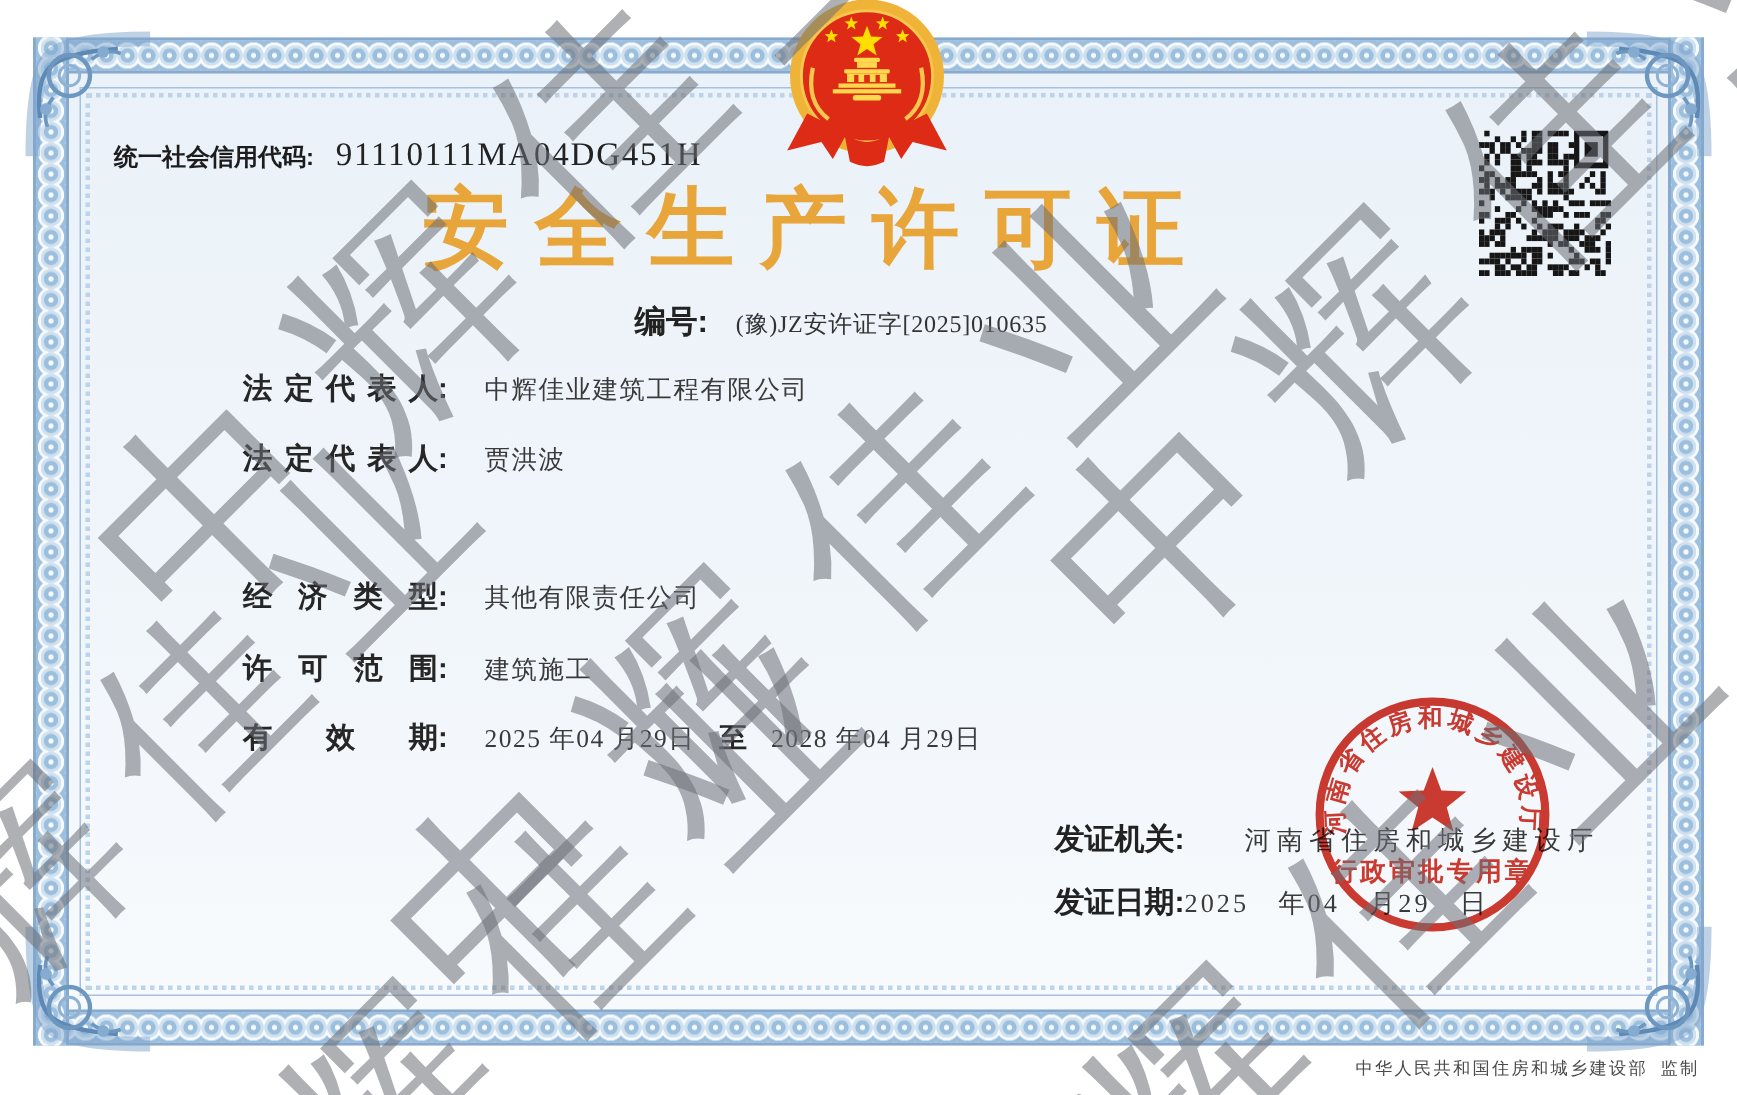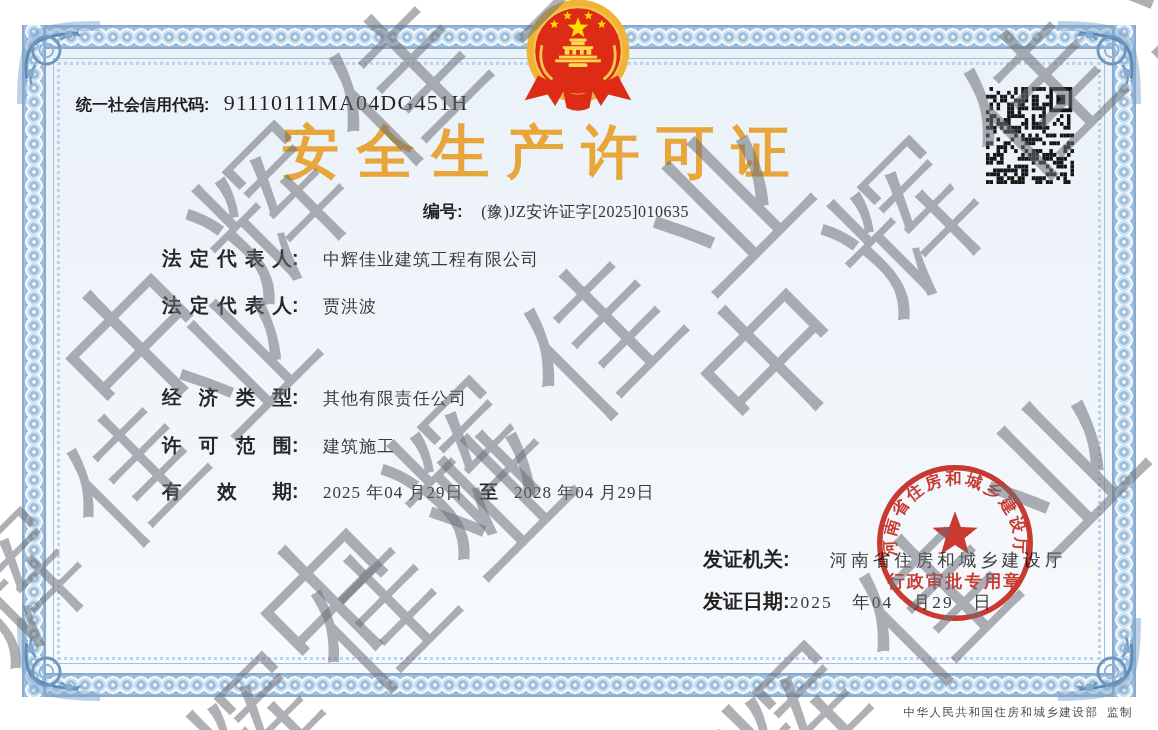--- a/index.html
+++ b/index.html
@@ -37,21 +37,21 @@
   .cc-label{font-weight:700;font-size:16px;color:#1c1c1c;}
   .cc-value{font-family:"Liberation Serif","DejaVu Serif",serif;font-size:22px;letter-spacing:1.2px;color:#222;margin-left:10px;}
   
   .qr{position:absolute;left:986px;top:87px;width:88px;height:97px;z-index:5;}
   .qr svg{width:100%;height:100%;}
   
   .title{position:absolute;left:0;right:70px;top:114px;margin:0;text-align:center;
          font-size:58px;font-weight:700;color:#E7A53A;letter-spacing:17px;z-index:5;}
   
   .serial{position:absolute;left:423px;top:200px;z-index:5;font-size:16px;color:#222;white-space:nowrap;}
-  .serial-label{font-weight:700;font-size:17px;}
+  .serial-label{font-weight:700;font-size:21px;}
   .serial-value{font-family:"Liberation Serif","DejaVu Serif",serif;margin-left:14px;letter-spacing:0.5px;color:#333;}
   
   .frow{position:absolute;left:162px;height:28px;z-index:5;white-space:nowrap;}
   .jl{display:inline-block;width:130px;text-align:justify;text-align-last:justify;
       font-weight:700;font-size:19.5px;color:#262626;vertical-align:baseline;}
   .fcolon{font-weight:700;font-size:19.5px;color:#262626;}
   .fvalue{font-family:"Liberation Serif","DejaVu Serif",serif;font-size:17px;color:#3a3a3a;margin-left:20px;letter-spacing:1px;}
   .zhi{font-weight:700;font-size:18.5px;color:#262626;margin:0 16px;font-family:"Liberation Sans",sans-serif;}
   
   .issue-row{position:absolute;left:703px;z-index:5;white-space:nowrap;}

